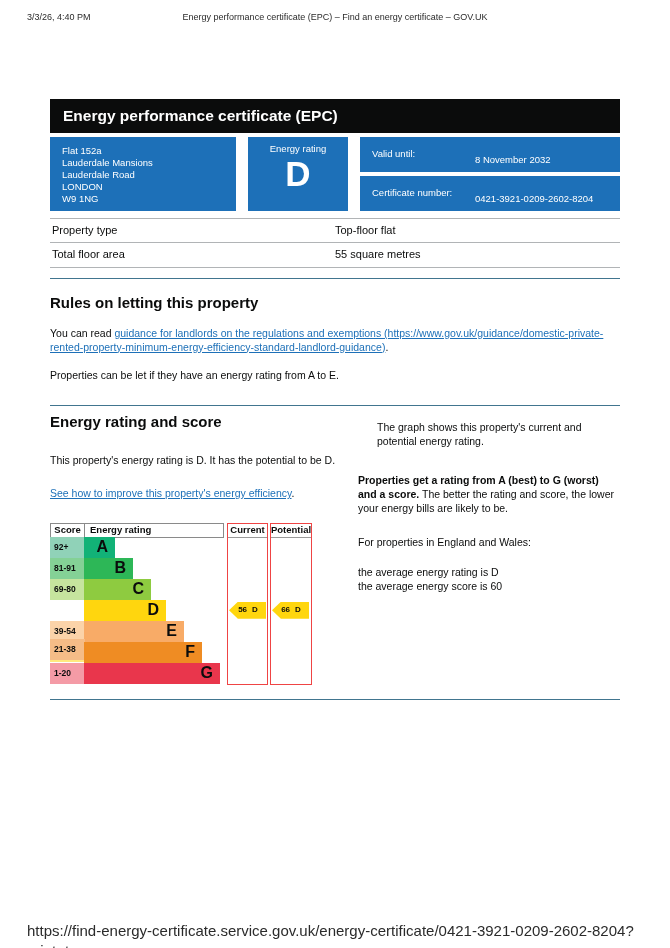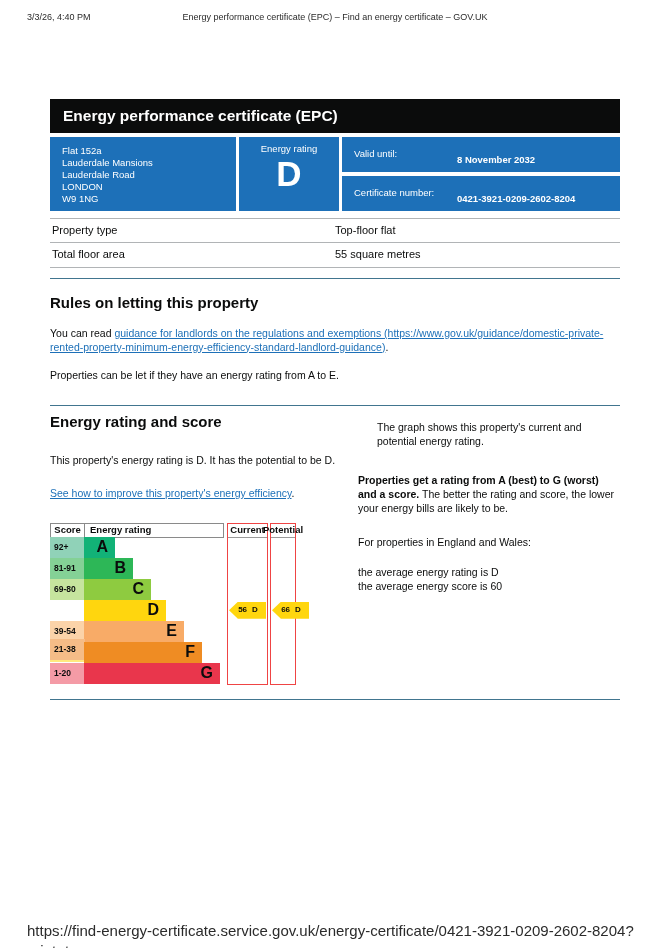--- a/index.html
+++ b/index.html
@@ -11,30 +11,30 @@
   }
   
   .print-header { position:absolute; top:12px; left:27px; right:27px; height:14px; font-size:9px; color:#2b2b2b; }
   .print-header .ts { position:absolute; left:0; top:0; }
   .print-header .ttl { text-align:center; }
   .print-footer { position:absolute; top:921px; left:27px; right:27px; display:flex; justify-content:space-between; font-size:15px; color:#2b2b2b;flex-direction:column; }
   
   .content { position:absolute; top:99px; left:50px; width:570px; }
   .banner { background:#0b0c0c; color:#ffffff; height:34px; line-height:34px; padding-left:13px; font-size:15.5px; font-weight:bold; }
   
-  .summary { display:flex; gap:3px; margin-top:4px; height:74px; }
+  .summary { display:flex; gap:12px; margin-top:4px; height:74px; }
   .box-blue { background:#1d70b8; color:#ffffff; }
   .addr { width:186px; padding:8px 0 0 12px; font-size:9.5px; line-height:12px; }
   .rating-box { width:100px; text-align:center; padding-top:6px; }
   .rating-box .lbl { font-size:9.5px; }
   .rating-box .big { font-size:35px; font-weight:bold; line-height:38px; }
   .certcol { flex:1; display:flex; flex-direction:column; gap:4px; }
   .certrow { flex:1; display:flex; align-items:center; padding-left:12px; font-size:9.5px; }
   .certrow .k { width:103px; }
-  .certrow .v { font-weight:bold;margin-top:12px; }
+  .certrow .v { font-weight:normal;margin-top:12px; }
   
   .ptable { margin-top:7px; }
   .prow { display:flex; border-top:1px solid #b1b4b6; padding:4px 2px 5px 2px; font-size:11px; }
   .prow:last-child { border-bottom:1px solid #b1b4b6; }
   .prow .k { width:283px; }
   .divider { border:none; border-top:1.5px solid #41758f; margin-top:10px; }
   .divider2 { border:none; border-top:1.5px solid #41758f; margin-top:22px; }
   .divider3 { border:none; border-top:1.5px solid #41758f; margin-top:14px; }
   h2 { font-size:15px; font-weight:bold; margin-top:14px; }
   .para { margin-top:15px; }
@@ -53,21 +53,21 @@
   .bold { font-weight:bold; }
   
   .epc-chart { position:relative; width:262px; height:162px; margin-top:22px; }
   .epc-hdr { position:absolute; top:0; height:15px; border:1px solid #8a8a8a; font-size:9.5px; font-weight:bold; display:flex; align-items:center; }
   .epc-hdr.score { left:0; width:35px; justify-content:center; }
   .epc-hdr.rating { left:34px; width:140px; padding-left:5px; }
   .epc-score { position:absolute; left:0; width:35px; height:21px; font-size:8.5px; font-weight:bold; display:flex; align-items:center; padding-left:4px; }
   .epc-bar { position:absolute; left:34px; height:21px; display:flex; align-items:center; justify-content:flex-end; padding-right:7px; font-size:16px; font-weight:bold; color:#0b0c0c; }
   .epc-colbox { position:absolute; top:0; height:162px; border:1px solid #ef4444; background:#ffffff; }
   .epc-colbox.cur { left:177px; width:41px; }
-  .epc-colbox.pot { left:220px; width:26px; }
+  .epc-colbox.pot { left:220px; width:42px; }
   .epc-colbox .hd { height:14px; border-bottom:1px solid #9a9a9a; font-size:9.5px; font-weight:bold; display:flex; align-items:center; justify-content:center; }
   .epc-arrow { position:absolute; width:37px; height:17px; clip-path:polygon(0 50%,24% 0,100% 0,100% 100%,24% 100%); display:flex; align-items:center; justify-content:center; padding-left:1px; font-size:8px; font-weight:bold; color:#0b0c0c; }
   .epc-arrow .al { margin-left:5px; }
 </style>
 </head>
 <body>
 
 <div class="print-header">
   <span class="ts">3/3/26, 4:40 PM</span>
   <div class="ttl">Energy performance certificate (EPC) – Find an energy certificate – GOV.UK</div>

